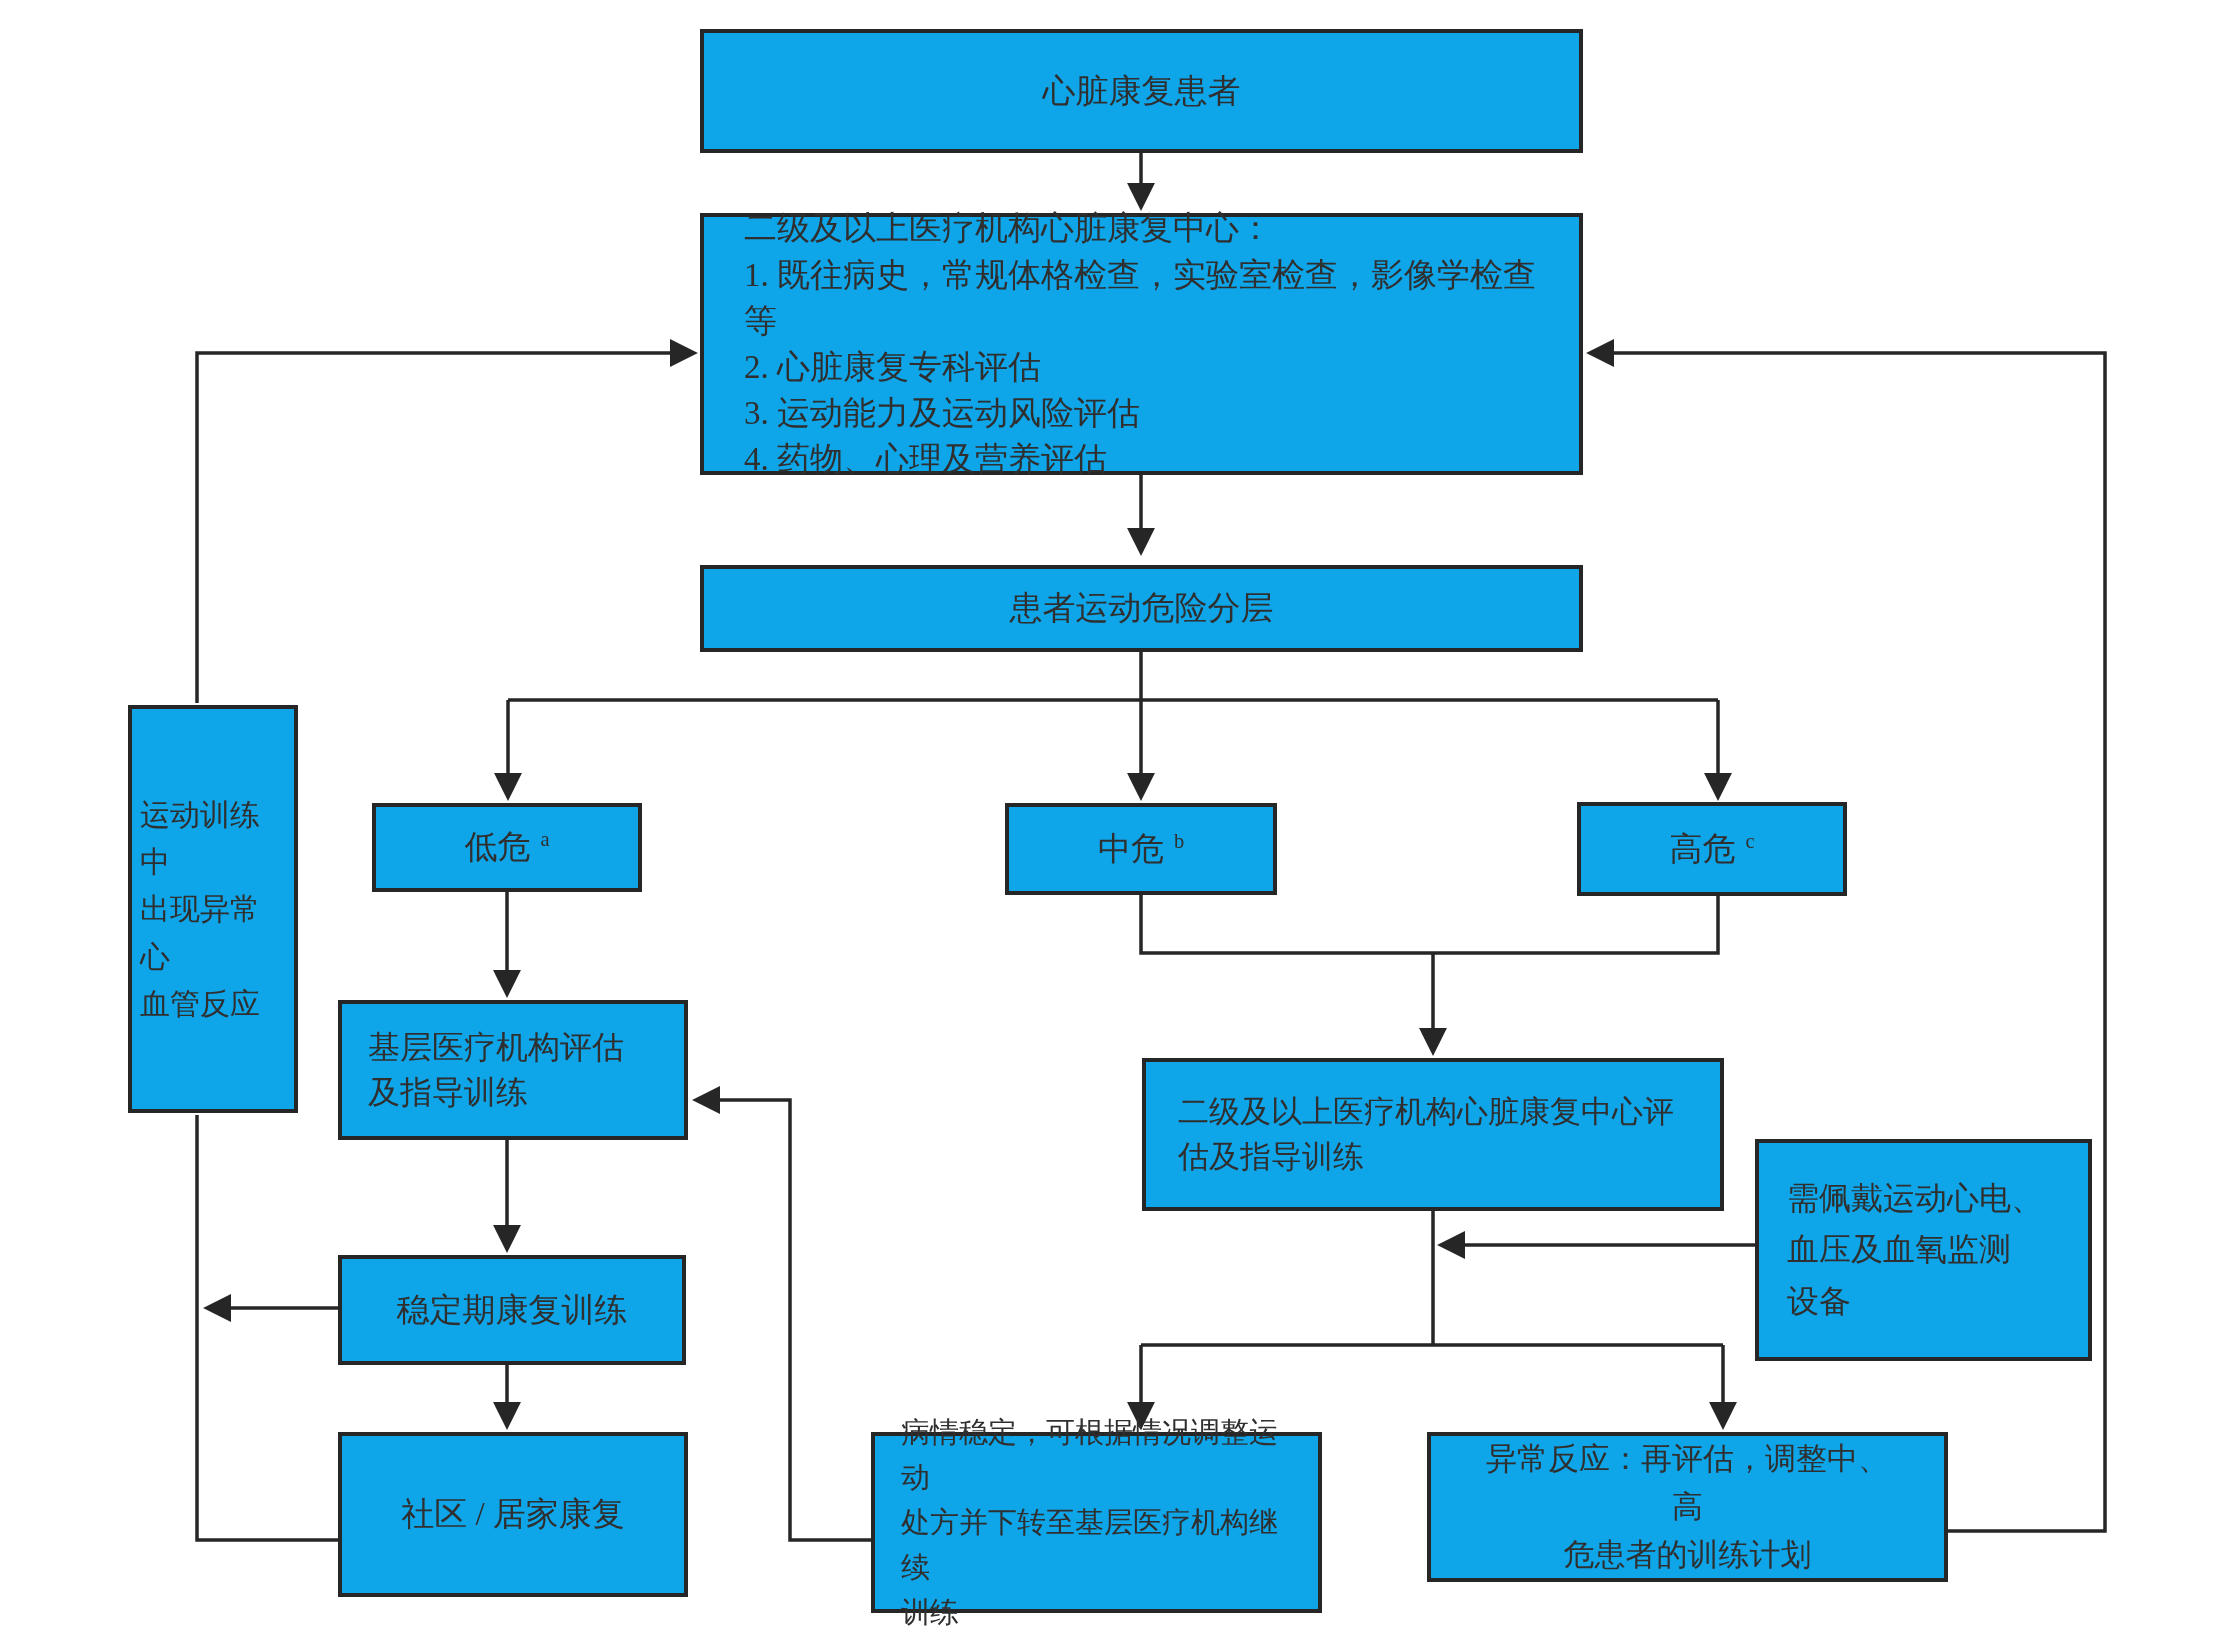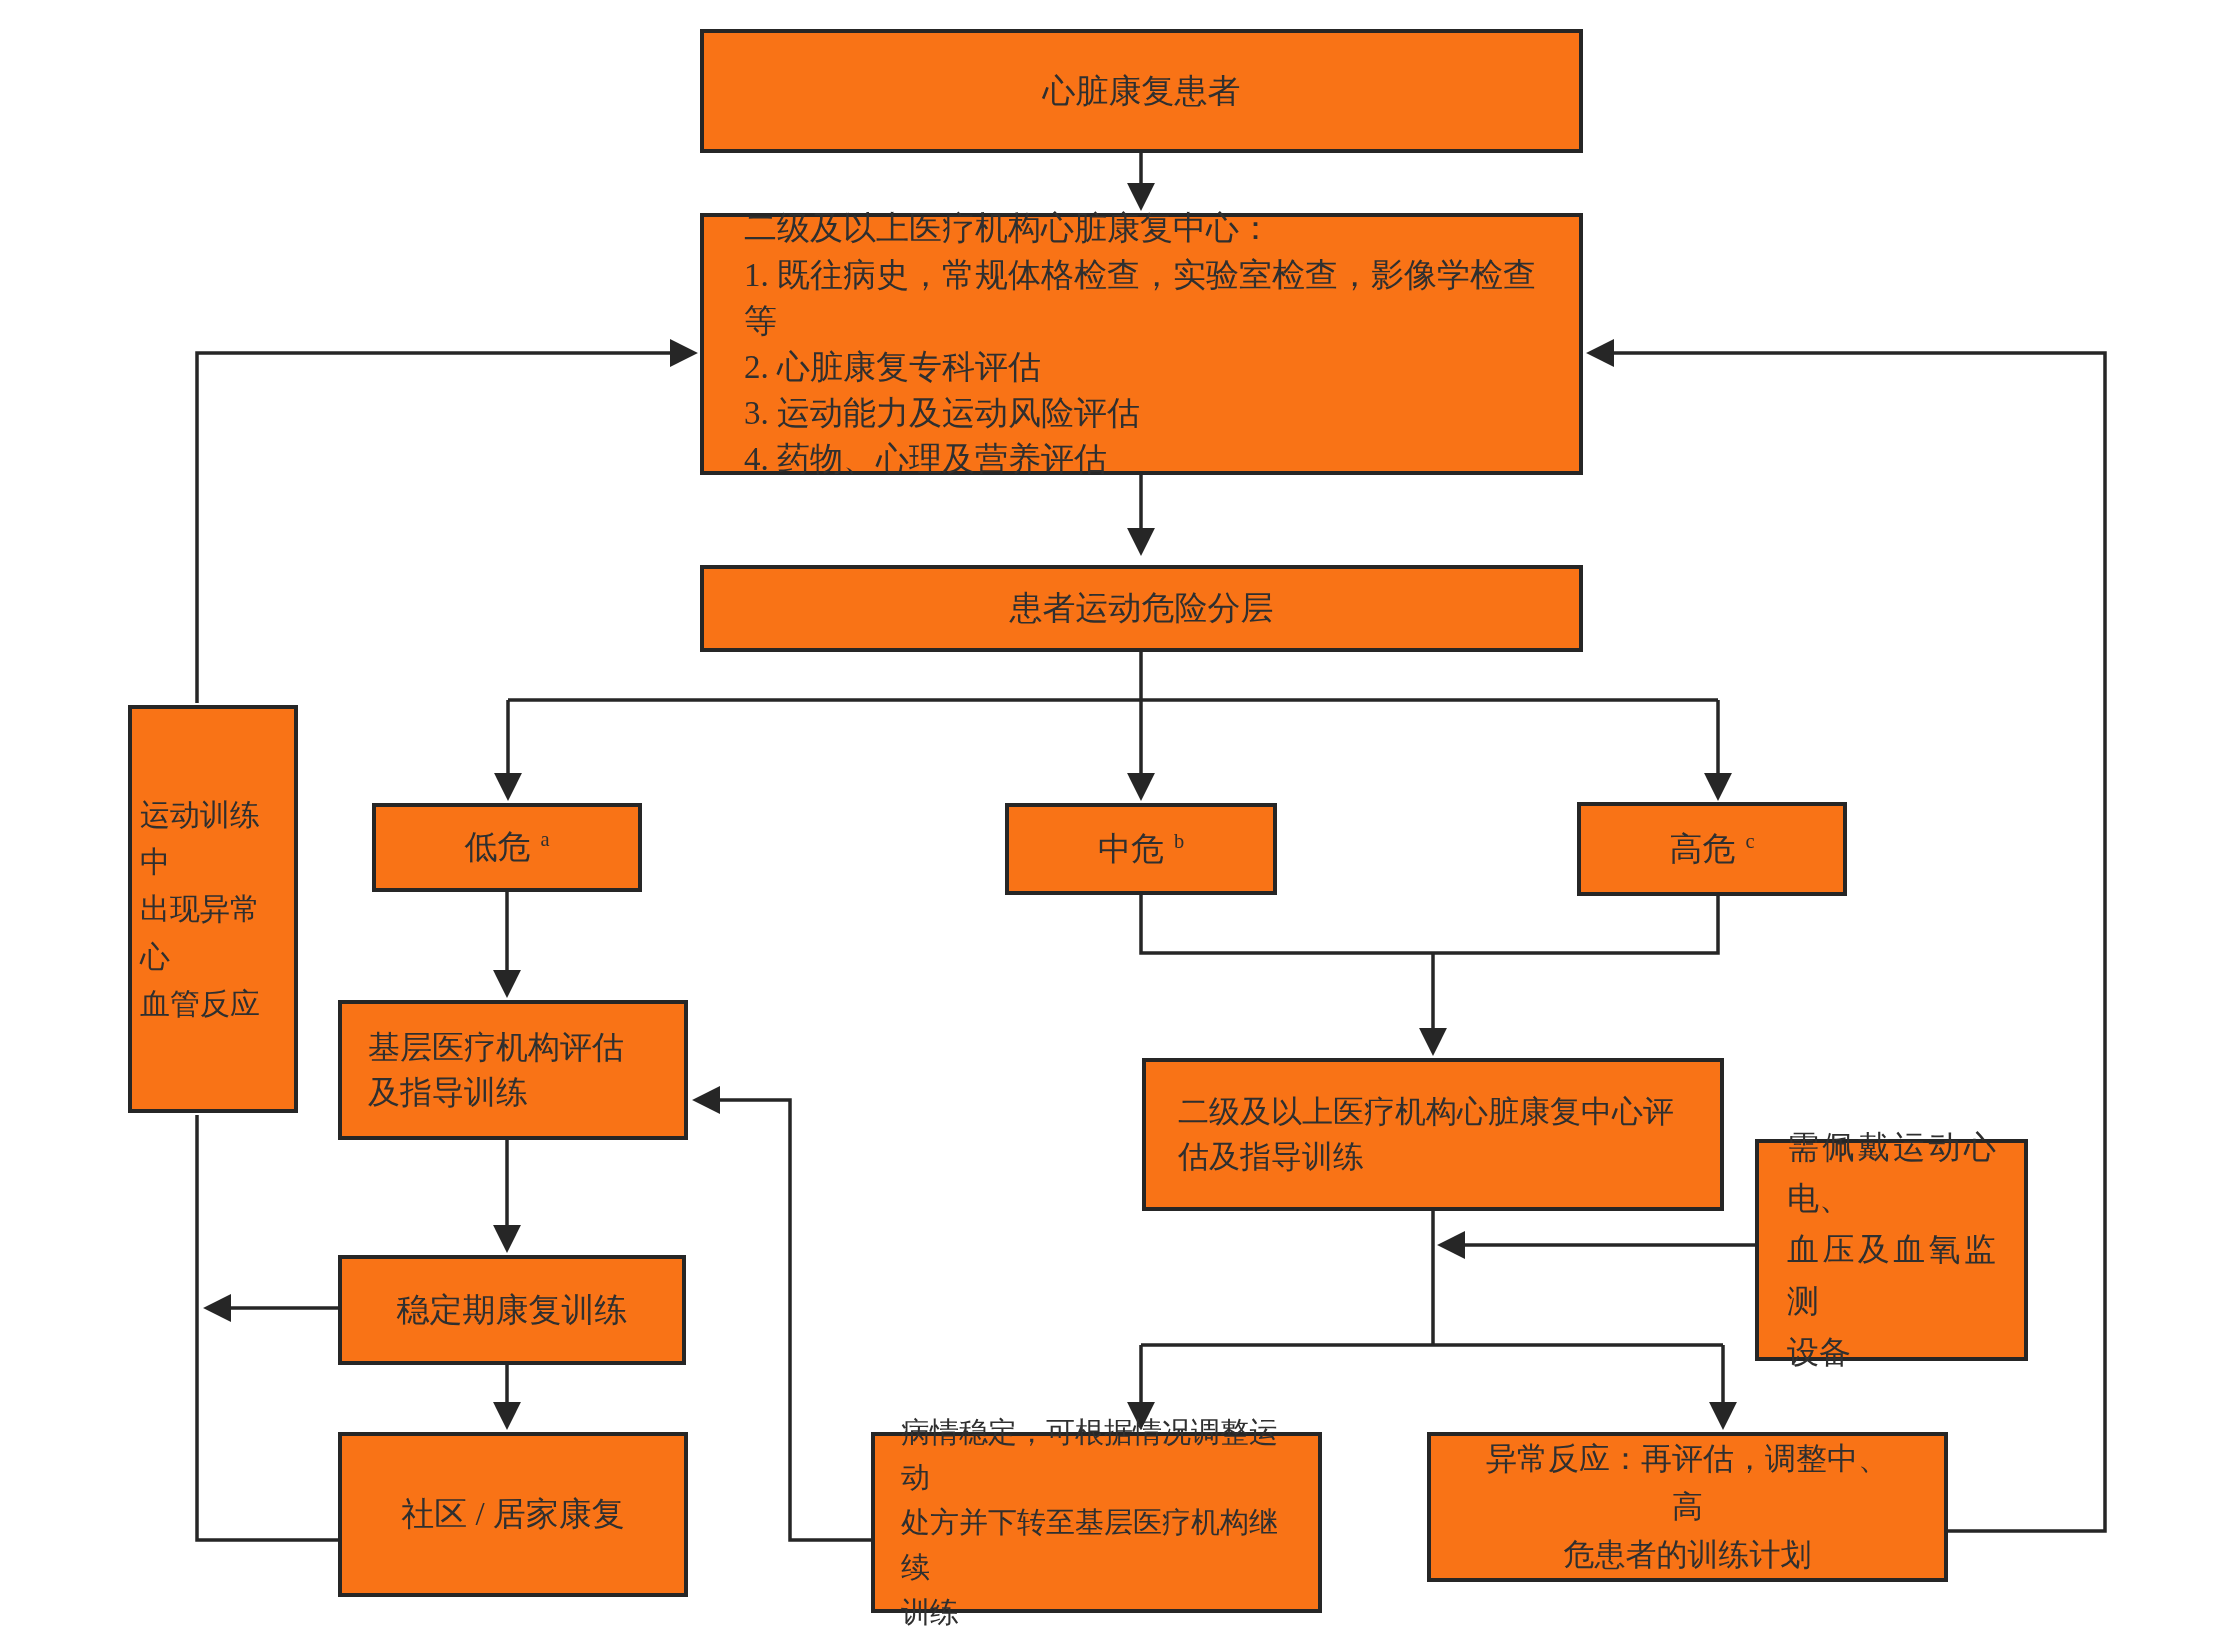--- a/index.html
+++ b/index.html
@@ -7,21 +7,21 @@
     position:relative;
     width:2235px;height:1631px;
     background:#ffffff;
     font-family:"Liberation Serif","DejaVu Serif",serif;
     color:#2f2f2f;
   }
   .box{
     position:absolute;
     box-sizing:border-box;
     border:4px solid #262626;
-    background:#f97316;
+    background:#0ea5e9;
     display:flex;
     flex-direction:column;
     justify-content:center;
     font-size:33px;
     line-height:1.42;
     z-index:2;
   }
   .center{align-items:center;text-align:center;}
   .ln{display:block;}
   .just{text-align:justify;text-justify:inter-ideograph;}
@@ -135,21 +135,21 @@
 
   <div class="box center" style="left:338px;top:1432px;width:350px;height:165px;">
     <span class="ln">社区 / 居家康复</span>
   </div>
 
   <div class="box" style="left:1142px;top:1058px;width:582px;height:153px;padding:0 32px;font-size:31px;">
     <span class="ln">二级及以上医疗机构心脏康复中心评</span>
     <span class="ln">估及指导训练</span>
   </div>
 
-  <div class="box just" style="left:1755px;top:1139px;width:273px;height:222px;padding:0 28px;font-size:32px;line-height:1.6;">
+  <div class="box just" style="left:1755px;top:1139px;width:337px;height:222px;padding:0 28px;font-size:32px;line-height:1.6;">
     <span class="ln">需佩戴运动心电、</span>
     <span class="ln just">血压及血氧监测</span>
     <span class="ln">设备</span>
   </div>
 
   <div class="box" style="left:871px;top:1432px;width:451px;height:181px;padding:0 26px;font-size:29px;line-height:1.55;">
     <span class="ln">病情稳定，可根据情况调整运动</span>
     <span class="ln">处方并下转至基层医疗机构继续</span>
     <span class="ln">训练</span>
   </div>

